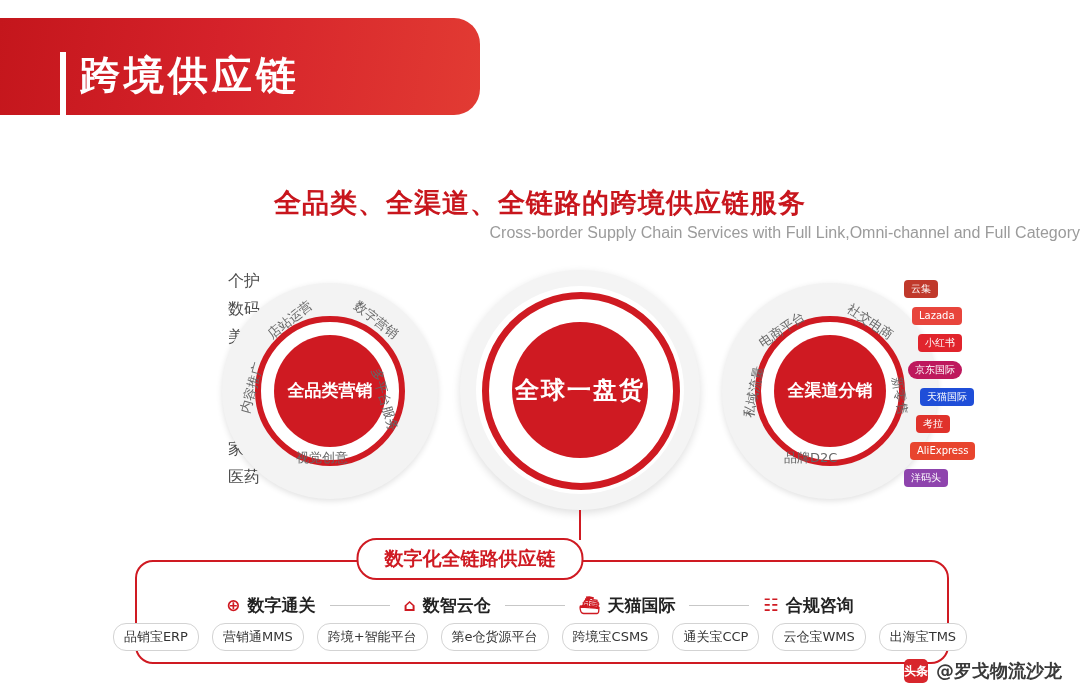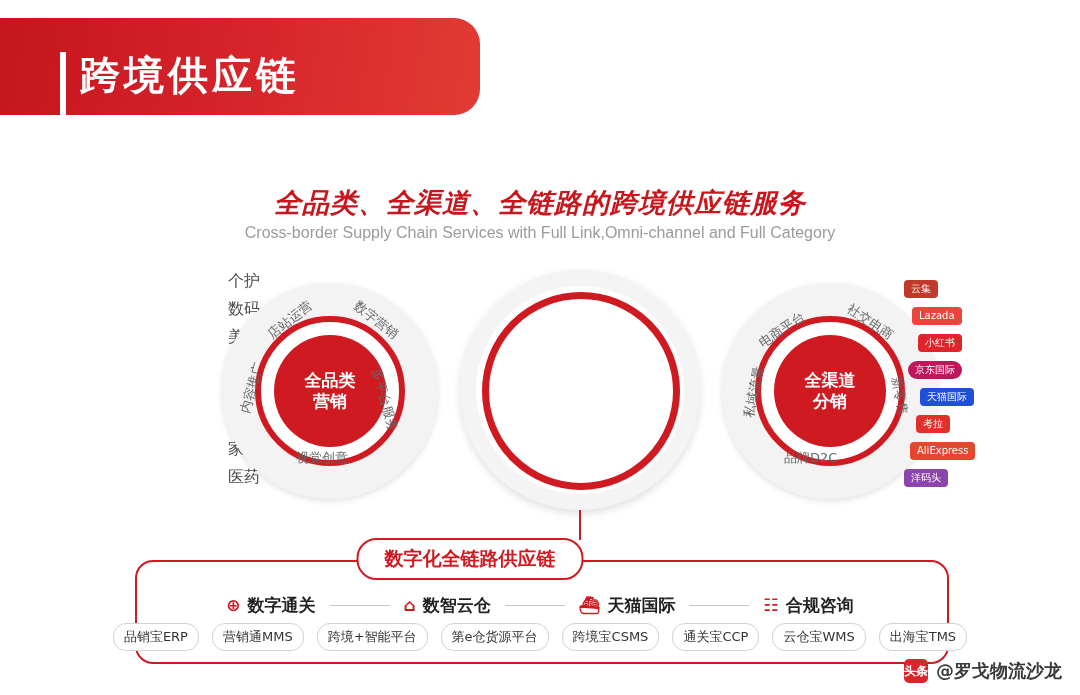--- a/index.html
+++ b/index.html
@@ -29,44 +29,43 @@
   .banner .b-en{
     position:absolute;left:80px;top:92px;
     color:#ffffff;font-size:19px;letter-spacing:.5px;
   }
 
   
   .title-cn{
     position:absolute;left:0;right:0;top:185px;text-align:center;
     color:#c8161d;font-size:27px;font-weight:bold;letter-spacing:1px;
     font-family:"DejaVu Sans","Liberation Sans",sans-serif;
-    font-style:italic;
   }
   .title-en{
-    position:absolute;left:0;right:0;top:224px;text-align:center;
+    position:absolute;left:0;right:0;top:224px;text-align:right;
     color:#9b9b9b;font-size:16px;
   }
 
   
   .ring-wrap{position:absolute;}
   .donut{
     position:absolute;border-radius:50%;
     background:#f3f3f3;
     box-shadow:0 2px 6px rgba(0,0,0,.12);
   }
   .donut-hole{
     position:absolute;border-radius:50%;background:#ffffff;
   }
   .red-ring{
     position:absolute;border-radius:50%;border:6px solid #cf1a22;
   }
   .core{
     position:absolute;border-radius:50%;
     background:#cf1a22;color:#fff;font-weight:bold;
-    display:flex;flex-direction:column;align-items:center;justify-content:center;
+    display:flex;align-items:center;justify-content:center;
     line-height:1.25;text-align:center;
     font-family:"DejaVu Sans","Liberation Sans",sans-serif;
   }
 
   
   #left-cluster{left:222px;top:283px;width:216px;height:216px;}
   #left-cluster .donut{left:0;top:0;width:216px;height:216px;}
   #left-cluster .donut-hole{left:33px;top:33px;width:150px;height:150px;}
   #left-cluster .red-ring{left:33px;top:33px;width:138px;height:138px;}
   #left-cluster .core{left:52px;top:52px;width:112px;height:112px;font-size:17px;}
@@ -198,20 +197,24 @@
     <div class="ring-label" style="left:128px;top:28px;transform:rotate(38deg);">数字营销</div>
     <div class="ring-label" style="left:130px;top:108px;transform:rotate(74deg);">多平台服务</div>
     <div class="ring-label" style="left:74px;top:166px;">视觉创意</div>
     <div class="ring-label" style="left:4px;top:96px;transform:rotate(-74deg);">内容推广</div>
   </div>
 
   <div class="ring-wrap" id="center-cluster">
     <div class="outer-grey"></div>
     <div class="inner-white"></div>
     <div class="red-ring"></div>
+    <div class="core">
+      <span>全球</span>
+      <span>一盘货</span>
+    </div>
   </div>
 
   <div class="ring-wrap" id="right-cluster">
     <div class="donut"></div>
     <div class="donut-hole"></div>
     <div class="red-ring"></div>
     <div class="core">
       <span>全渠道</span>
       <span>分销</span>
     </div>

